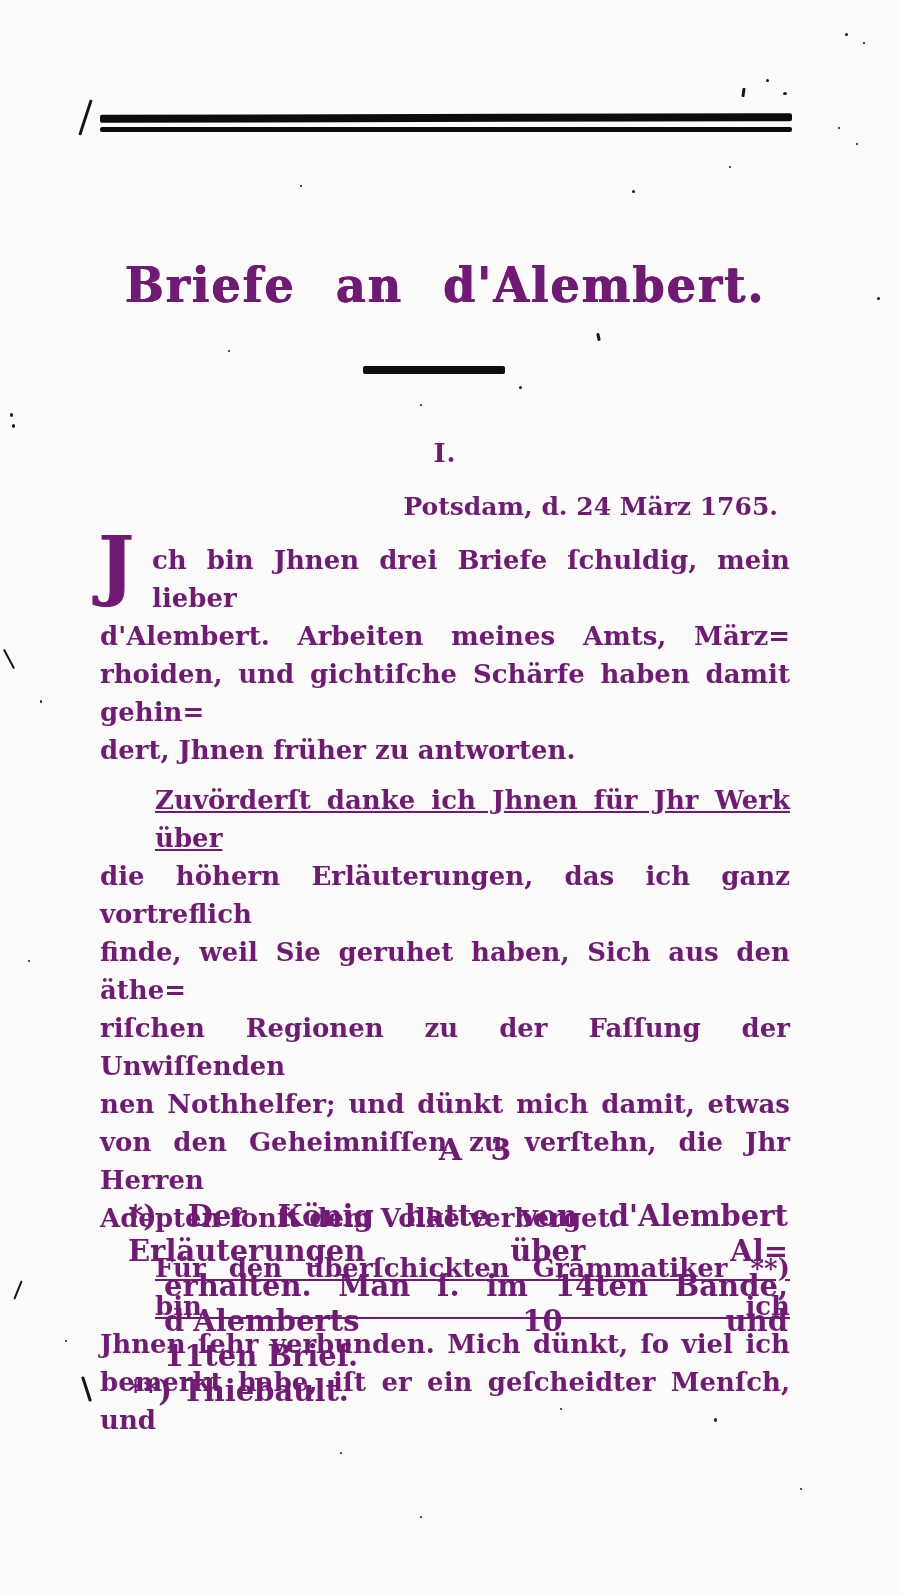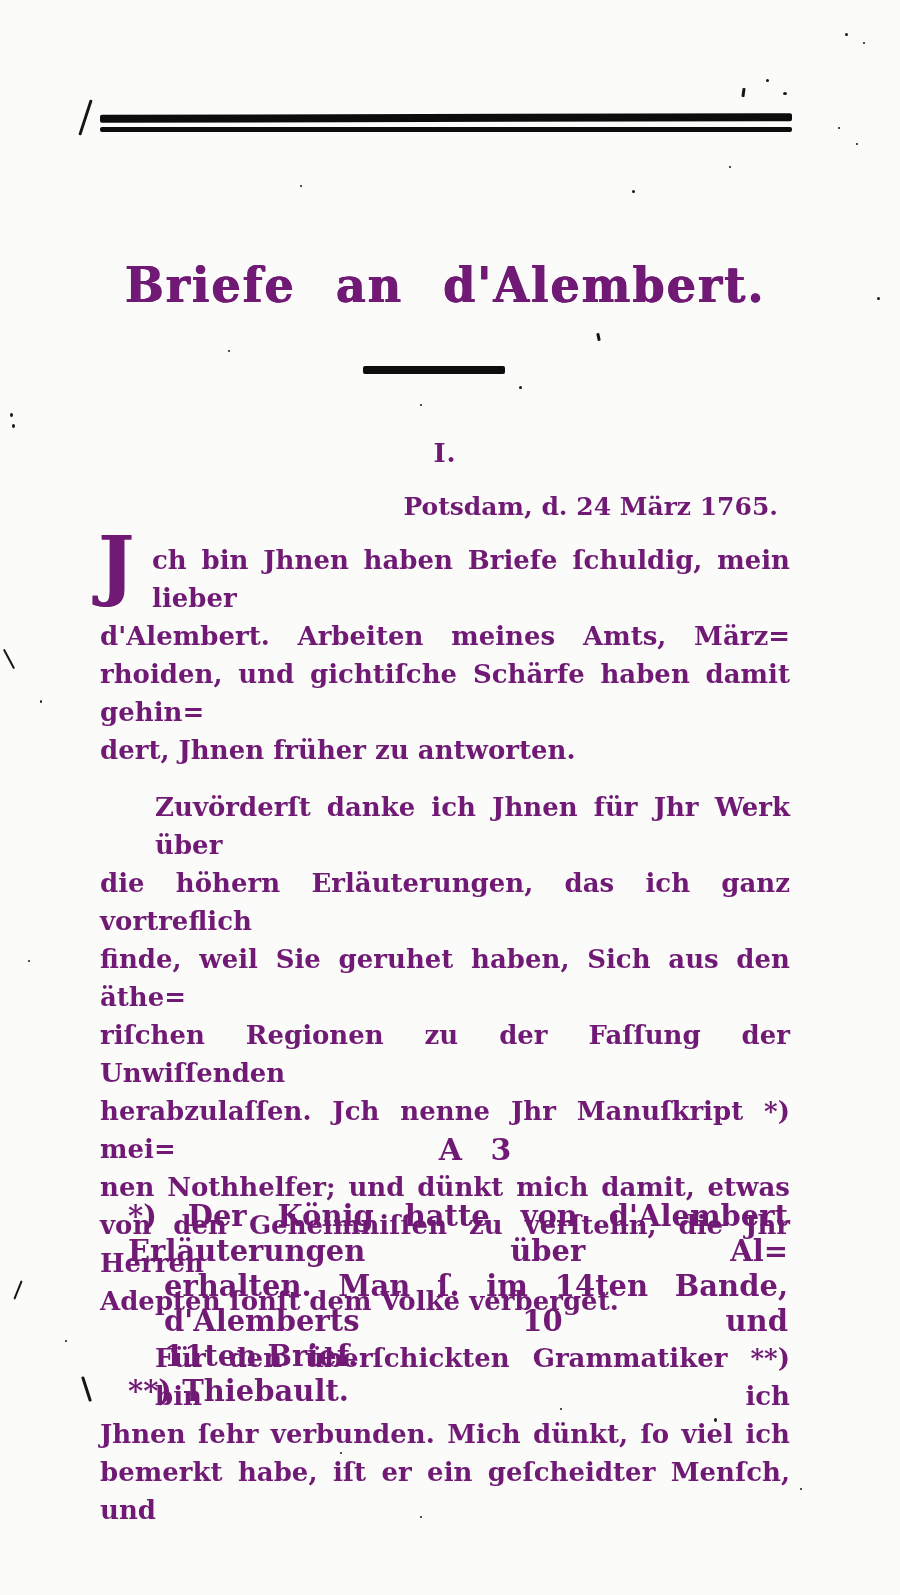--- a/index.html
+++ b/index.html
@@ -24,21 +24,21 @@
     transform:scaleY(1.06);
   }
   .title-rule{position:absolute;top:366px;left:363px;width:142px;height:8px;background:#0d0d0d;border-radius:2px;}
   
   .section{position:absolute;top:438px;left:100px;width:690px;text-align:center;font-size:26px;letter-spacing:1px;}
   .dateline{position:absolute;top:492px;left:100px;width:678px;text-align:right;font-size:25px;}
   
   .bodytext{position:absolute;top:541px;left:100px;width:690px;font-size:26px;line-height:38px;}
   .line{text-align:justify;text-align-last:justify;white-space:normal;}
   .line.last{text-align-last:left;}
-  .line.indent{padding-left:55px;margin-top:19px;}
+  .line.indent{padding-left:55px;margin-top:12px;text-decoration:underline;}
   .line.dropcap-line{padding-left:52px;}
   .dropcap{position:absolute;left:-2px;top:-14px;font-size:76px;line-height:1;
     text-shadow:0.6px 0 0 currentColor;}
   
   .signature{position:absolute;top:1132px;left:100px;width:690px;text-align:center;
     font-size:30px;word-spacing:18px;transform:translateX(30px);}
   
   .footnotes{position:absolute;top:1199px;left:128px;width:660px;font-size:29px;line-height:35px;}
   .fn-line{text-align:justify;text-align-last:justify;}
   .fn-line.hang{padding-left:36px;}
@@ -59,29 +59,28 @@
   <div class="stk" style="left:84px;top:99px;width:3px;height:37px;transform:rotate(18deg);"></div>
 
   <div class="title">Briefe an d'Alembert.</div>
   <div class="title-rule"></div>
 
   <div class="section">I.</div>
   <div class="dateline">Potsdam, d. 24 März 1765.</div>
 
   <div class="bodytext">
     <span class="dropcap">J</span>
-    <div class="line dropcap-line">ch bin Jhnen haben Briefe ſchuldig, mein lieber</div>
+    <div class="line dropcap-line">ch bin Jhnen drei Briefe ſchuldig, mein lieber</div>
     <div class="line">d'Alembert. Arbeiten meines Amts, März=</div>
     <div class="line">rhoiden, und gichtiſche Schärfe haben damit gehin=</div>
     <div class="line last">dert, Jhnen früher zu antworten.</div>
     <div class="line indent">Zuvörderſt danke ich Jhnen für Jhr Werk über</div>
     <div class="line">die höhern Erläuterungen, das ich ganz vortreflich</div>
     <div class="line">finde, weil Sie geruhet haben, Sich aus den äthe=</div>
     <div class="line">riſchen Regionen zu der Faſſung der Unwiſſenden</div>
-    <div class="line">herabzulaſſen. Jch nenne Jhr Manuſkript *) mei=</div>
     <div class="line">nen Nothhelfer; und dünkt mich damit, etwas</div>
     <div class="line">von den Geheimniſſen zu verſtehn, die Jhr Herren</div>
     <div class="line last">Adepten ſonſt dem Volke verberget.</div>
     <div class="line indent">Für den überſchickten Grammatiker **) bin ich</div>
     <div class="line">Jhnen ſehr verbunden. Mich dünkt, ſo viel ich</div>
     <div class="line">bemerkt habe, iſt er ein geſcheidter Menſch, und</div>
   </div>
 
   <div class="signature">A 3</div>
 

